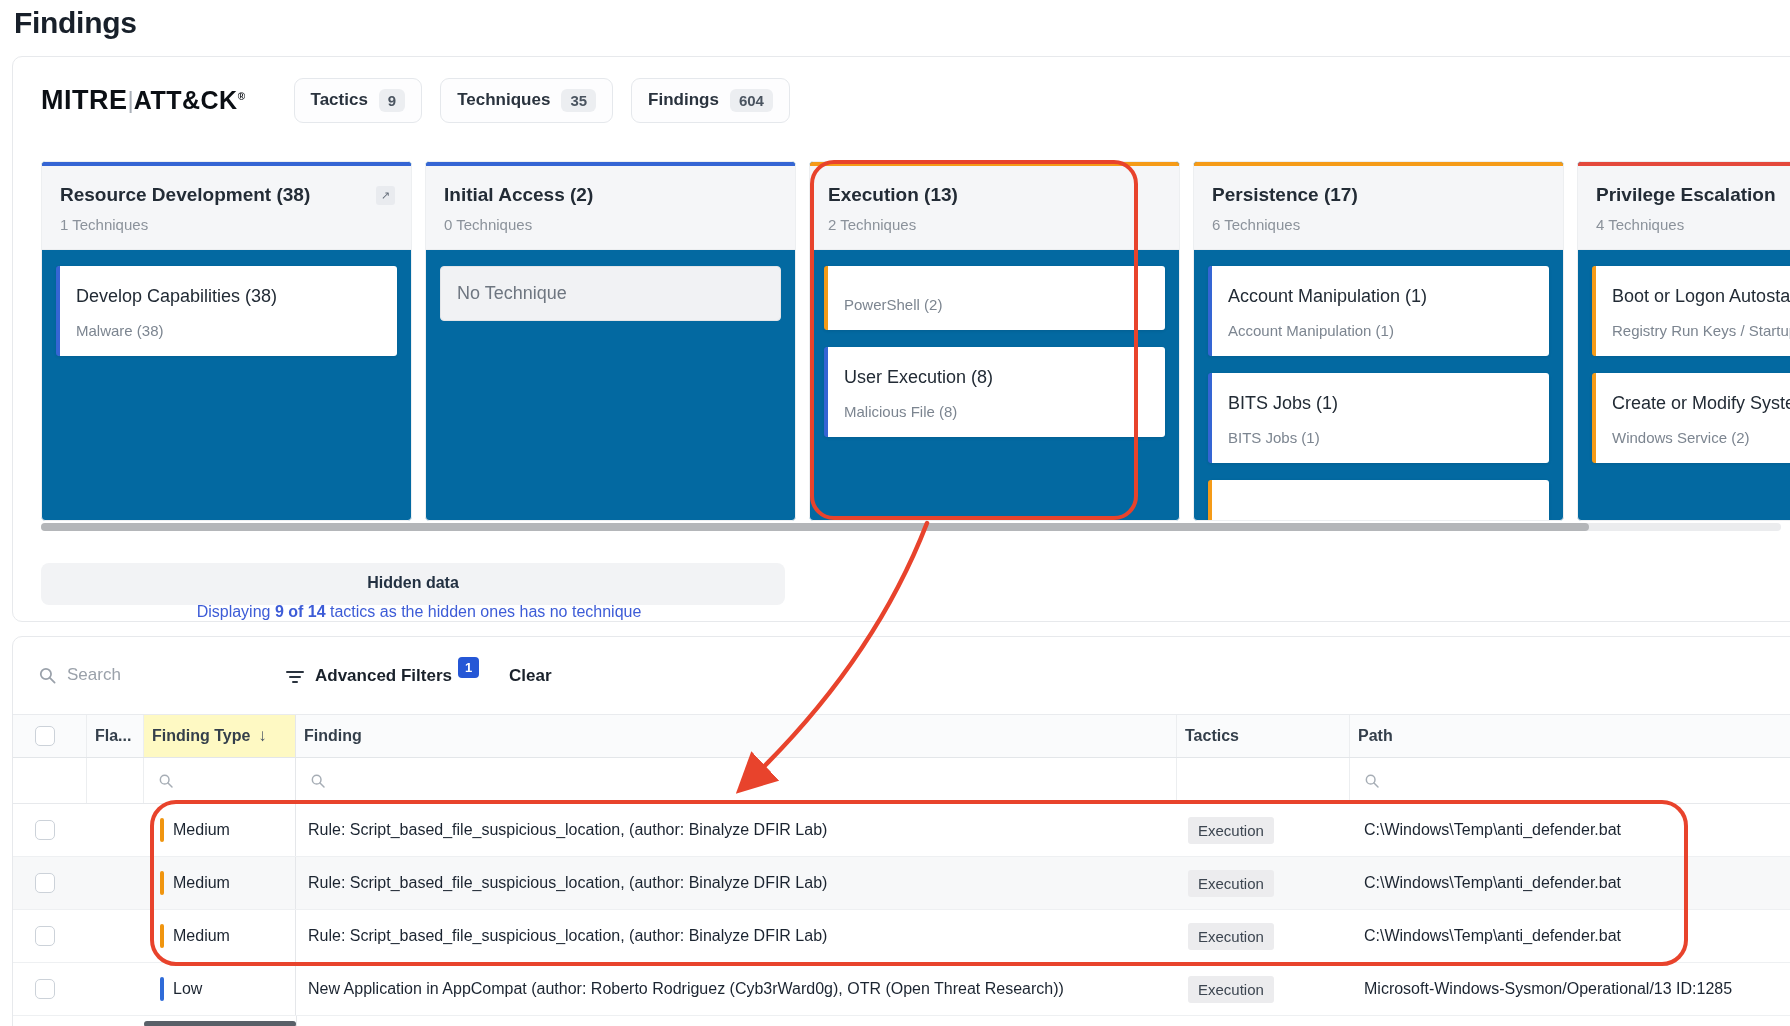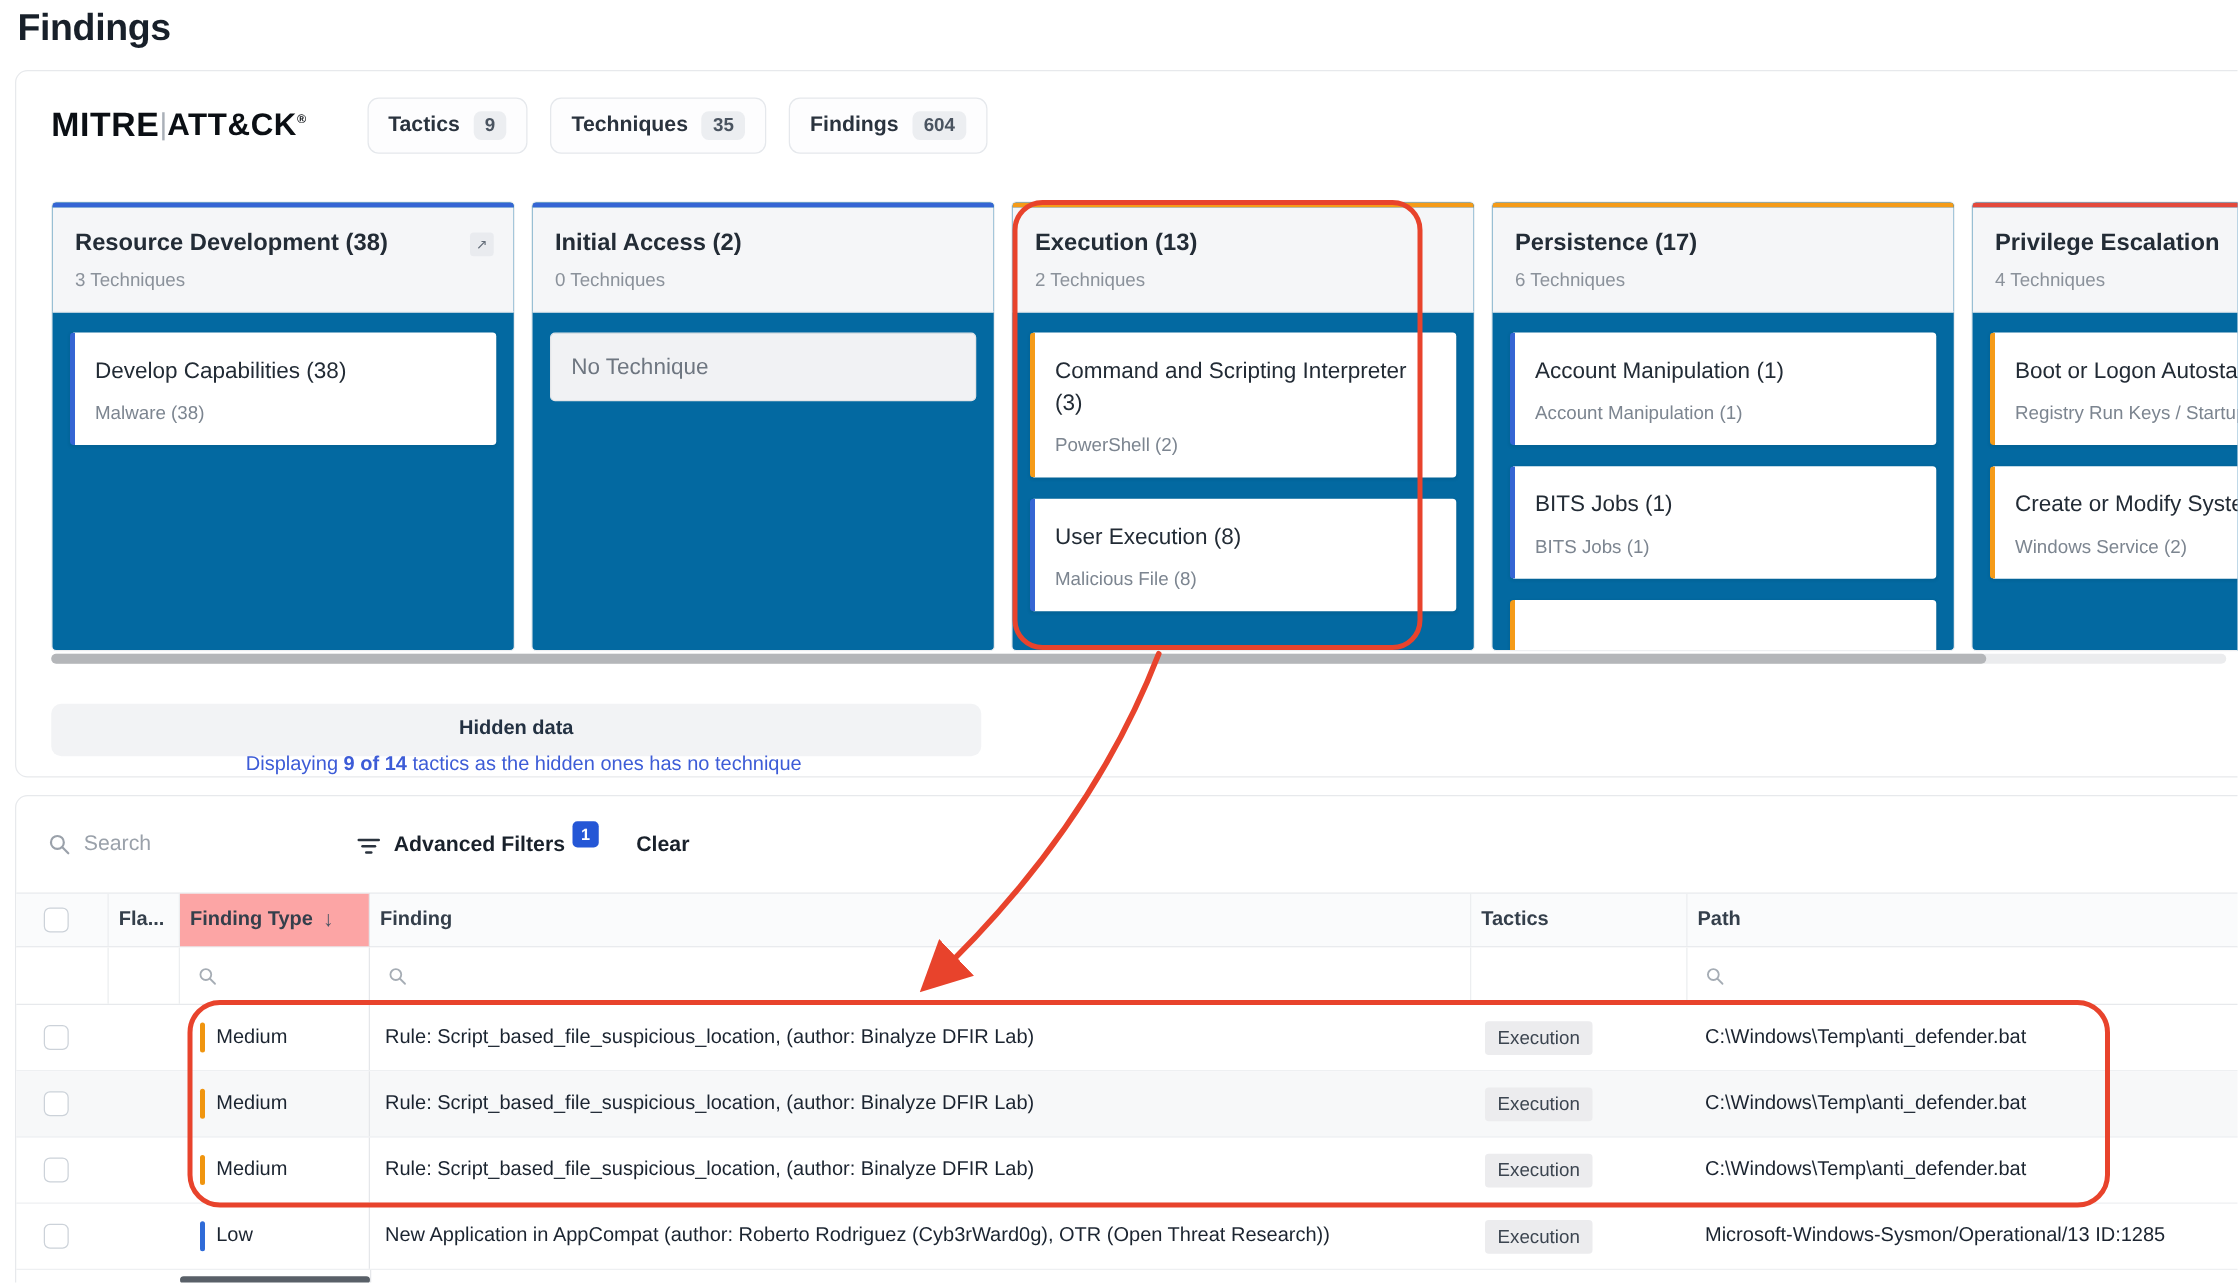--- a/index.html
+++ b/index.html
@@ -120,21 +120,21 @@
     display: grid;
     grid-template-columns: 74px 57px 152px 881px 173px minmax(0,1fr);
     align-items: center; width: 100%;
   }
   .thead { height: 44px; background: #fafbfc; border-top: 1px solid #e9ebee; border-bottom: 1px solid #e3e6e9; }
   .thead .cell { font-size: 16px; font-weight: 600; color: #343f4b; }
   .cell { padding-left: 8px; height: 100%; display: flex; align-items: center; overflow: hidden; white-space: nowrap; }
   .cell-check { padding-left: 22px; }
   .thead .cell, .tfilter .cell { border-right: 1px solid #eceef0; }
   .cell-ftype { border-right: 1px solid #e5e7ea !important; }
-  .thead .cell-ftype { background: #fca5a5; }
+  .thead .cell-ftype { background: #fef9c3; }
   .sort-arrow { font-size: 17px; color: #4a5564; margin-left: 8px; }
 
   .tfilter { height: 46px; background: #fff; border-bottom: 1px solid #e7e9ec; }
   .tfilter .cell { padding-left: 14px; }
 
   .tdata { height: 53px; border-bottom: 1px solid #eef0f2; cursor: pointer; }
   .tdata.alt { background: #f7f8f9; }
   .tdata .cell { font-size: 16px; color: #1b2430; }
   .sev-bar { width: 4px; height: 24px; border-radius: 2px; margin: 0 9px 0 8px; flex: none; }
   .tag {
@@ -184,21 +184,21 @@
       </button>
     </div>
   </div>
 
   <div class="kanban">
 
     <div class="kcol">
       <div class="kcol-accent" style="background-color: rgb(53, 101, 212);"></div>
       <div class="kcol-head">
         <div class="kcol-title">Resource Development (38)</div>
-        <div class="kcol-sub">3 Techniques</div>
+        <div class="kcol-sub">1 Techniques</div>
         <span class="expand-icon">↗</span>
       </div>
       <div class="kcol-body">
         <div class="tcard" style="border-left-color: rgb(53, 101, 212);">
           <div class="tcard-title">Develop Capabilities (38)</div>
           <div class="tcard-sub">Malware (38)</div>
         </div>
       </div>
     </div>
 
@@ -214,21 +214,20 @@
     </div>
 
     <div class="kcol">
       <div class="kcol-accent" style="background-color: rgb(245, 155, 24);"></div>
       <div class="kcol-head">
         <div class="kcol-title">Execution (13)</div>
         <div class="kcol-sub">2 Techniques</div>
       </div>
       <div class="kcol-body">
         <div class="tcard" style="border-left-color: rgb(245, 155, 24);">
-          <div class="tcard-title">Command and Scripting Interpreter (3)</div>
           <div class="tcard-sub">PowerShell (2)</div>
         </div>
         <div class="tcard" style="border-left-color: rgb(53, 101, 212);">
           <div class="tcard-title">User Execution (8)</div>
           <div class="tcard-sub">Malicious File (8)</div>
         </div>
       </div>
     </div>
 
     <div class="kcol">

